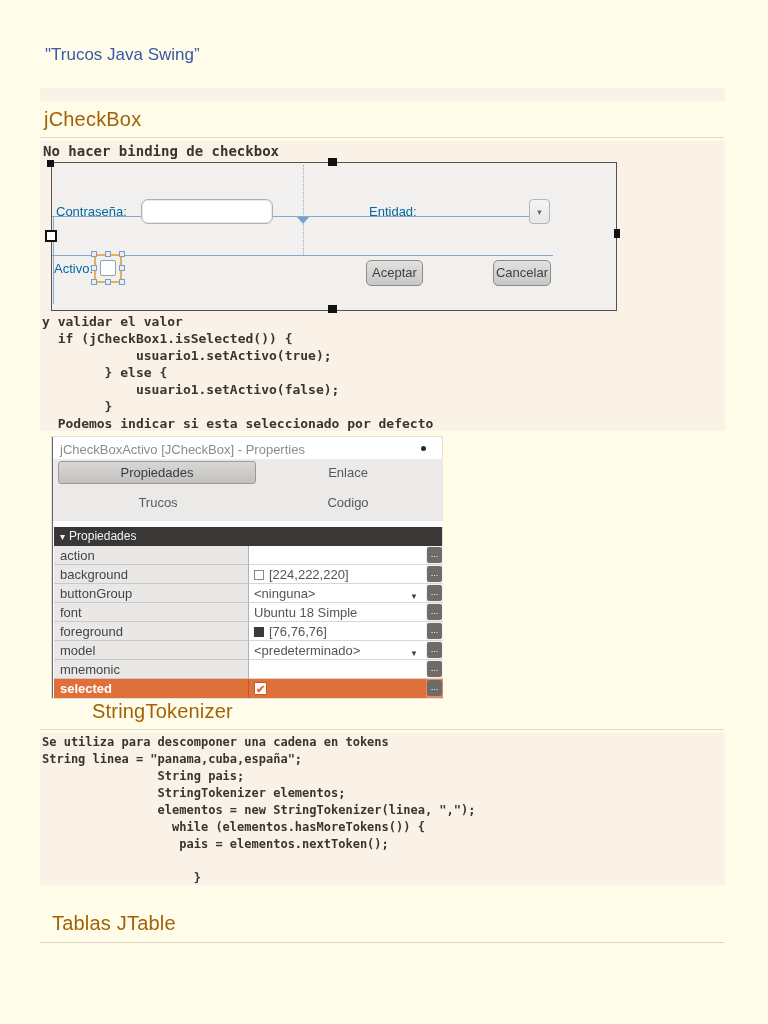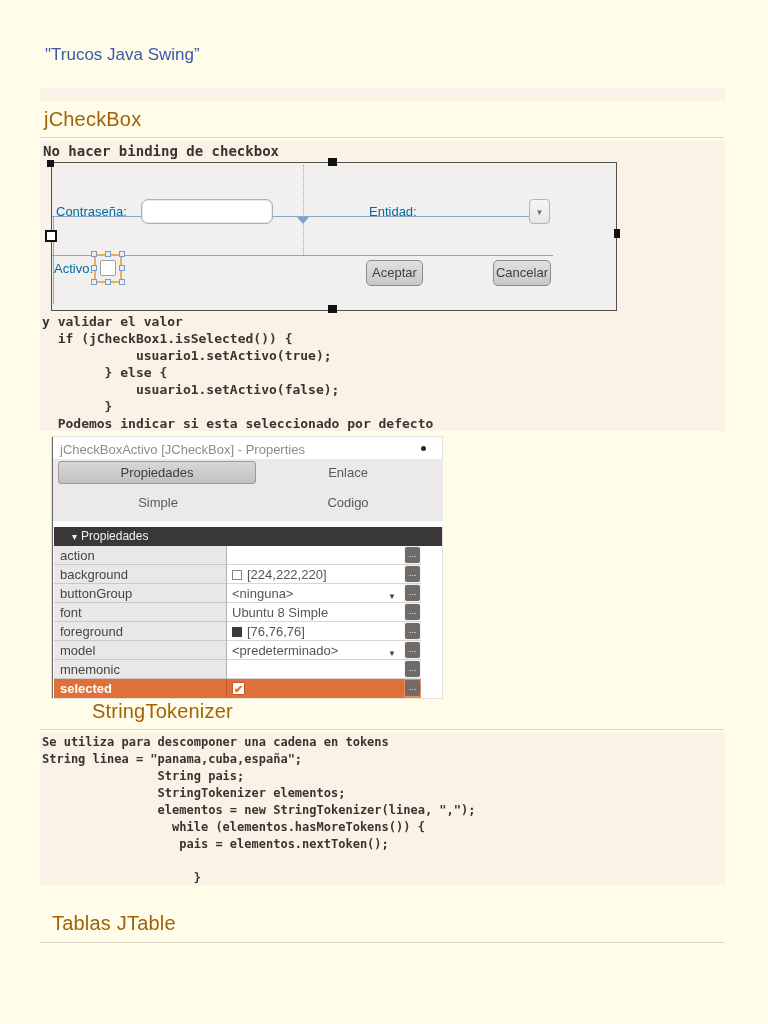--- a/index.html
+++ b/index.html
@@ -47,25 +47,25 @@
   .props { left:52px; top:437px; width:390px; height:261px; background:#fff; border-left:1px solid #6a6a6a; box-shadow:0 0 0 1px #e3e0da; }
   .props-title { position:absolute; left:7px; top:5px; font-size:13px; color:#8c8c8c;text-align:right; }
   .props-dot { position:absolute; left:368px; top:9px; width:5px; height:5px; border-radius:50%; background:#2a2a2a; }
   .props-tabs { position:absolute; left:0; top:22px; width:390px; height:62px; background:#eceae8; }
   .tab-btn { position:absolute; left:5px; top:2px; width:198px; height:23px; background:linear-gradient(#d9d7d5,#c3c1bf); border:1px solid #9c9a98; border-radius:3px; color:#3c3c3c; font-size:13px; text-align:center; line-height:21px; }
   .tab-plain { position:absolute; width:180px; font-size:13px; color:#5a5a5a; text-align:center; }
   .tab-enlace { left:205px; top:6px; }
   .tab-eventos { left:15px; top:36px; }
   .tab-codigo { left:205px; top:36px; }
   .props-strip { position:absolute; left:0; top:84px; width:390px; height:6px; background:#fdfdfd; }
-  .props-dark { position:absolute; left:1px; top:90px; width:388px; height:19px; background:#3a3836; color:#f2f2f2; font-size:12px; line-height:19px; padding-left:18px; }
+  .props-dark { position:absolute; left:1px; top:90px; width:388px; height:19px; background:#3a3836; color:#f2f2f2; font-size:12px; line-height:19px; padding-left:6px; }
   .props-dark .tri { font-size:10px; margin-right:4px; }
   .ptable { position:absolute; left:1px; top:109px; width:389px; height:152px; display:flex; flex-direction:column; }
   .prow { display:flex; height:19px; flex:1 1 auto; }
-  .pname { width:173px; background:#eae8e6; border-bottom:1px solid #cbc9c7; border-right:1px solid #b4b2b0; font-size:13px; color:#454545; padding:1px 0 0 6px; line-height:17px; }
+  .pname { width:195px; background:#eae8e6; border-bottom:1px solid #cbc9c7; border-right:1px solid #b4b2b0; font-size:13px; color:#454545; padding:1px 0 0 6px; line-height:17px; }
   .pval { width:177px; background:#fff; border-bottom:1px solid #d8d6d4; font-size:13px; color:#555; padding:1px 0 0 5px; line-height:17px; position:relative; }
   .pmore { width:17px; background:#f4f2f0; border-bottom:1px solid #d8d6d4; position:relative; }
   .more-btn { position:absolute; right:1px; top:1px; width:15px; height:16px; background:#6e6b68; border-radius:2px; color:#fff; font-size:9px; letter-spacing:0; text-align:center; line-height:14px; }
   .swatch { display:inline-block; width:10px; height:10px; margin-right:5px; vertical-align:-1px; }
   .sw-open { border:1px solid #8a8886; background:#fff; }
   .sw-fill { background:#3a3a3a; }
   .dd-arrow { position:absolute; right:8px; top:4px; font-size:8px; color:#3f3f3f; }
   .prow.sel .pname { background:#e0703a; color:#fff; font-weight:bold; border-bottom-color:#e0703a; border-right-color:#c05a28; }
   .prow.sel .pval { background:#e0703a; border-bottom-color:#e0703a; }
   .prow.sel .pmore { background:#e8895a; border-bottom-color:#e8895a; }
@@ -131,21 +131,21 @@
         }
   Podemos indicar si esta seleccionado por defecto</pre>
 
 <div class="abs props">
   <div class="props-title">jCheckBoxActivo [JCheckBox] - Properties</div>
   <div class="props-dot"></div>
 
   <div class="props-tabs">
     <div class="tab-btn">Propiedades</div>
     <div class="tab-plain tab-enlace">Enlace</div>
-    <div class="tab-plain tab-eventos">Simple</div>
+    <div class="tab-plain tab-eventos">Trucos</div>
     <div class="tab-plain tab-codigo">Codigo</div>
   </div>
   <div class="props-strip"></div>
 
   <div class="props-dark"><span class="tri">▾</span><span>Propiedades</span></div>
 
   <div class="ptable">
     <div class="prow">
       <div class="pname">action</div>
       <div class="pval"><span></span></div>
@@ -162,21 +162,21 @@
     </div>
     <div class="prow">
       <div class="pname">buttonGroup</div>
       <div class="pval"><span>&lt;ninguna&gt;</span><span class="dd-arrow">▼</span></div>
       <div class="pmore">
           <div class="more-btn">...</div>
         </div>
     </div>
     <div class="prow">
       <div class="pname">font</div>
-      <div class="pval"><span>Ubuntu 8 Simple</span></div>
+      <div class="pval"><span>Ubuntu 18 Simple</span></div>
       <div class="pmore">
           <div class="more-btn">...</div>
         </div>
     </div>
     <div class="prow">
       <div class="pname">foreground</div>
       <div class="pval"><span class="swatch sw-fill"></span><span>[76,76,76]</span></div>
       <div class="pmore">
           <div class="more-btn">...</div>
         </div>

